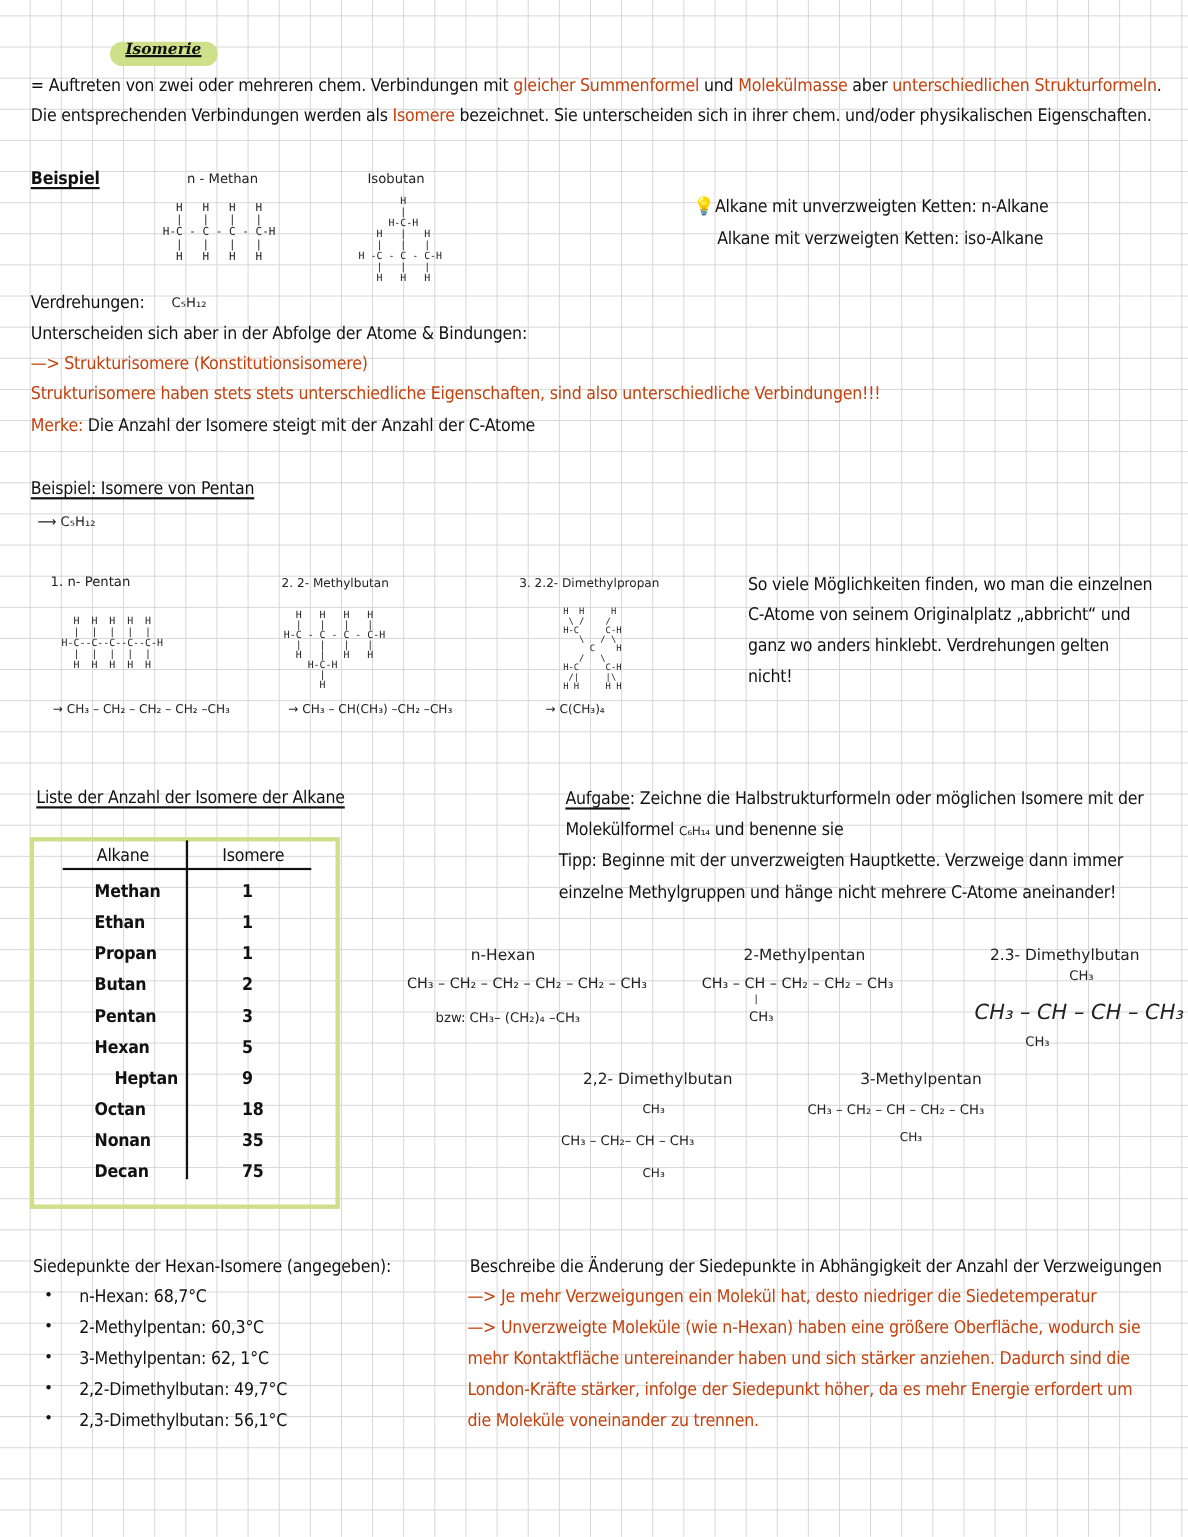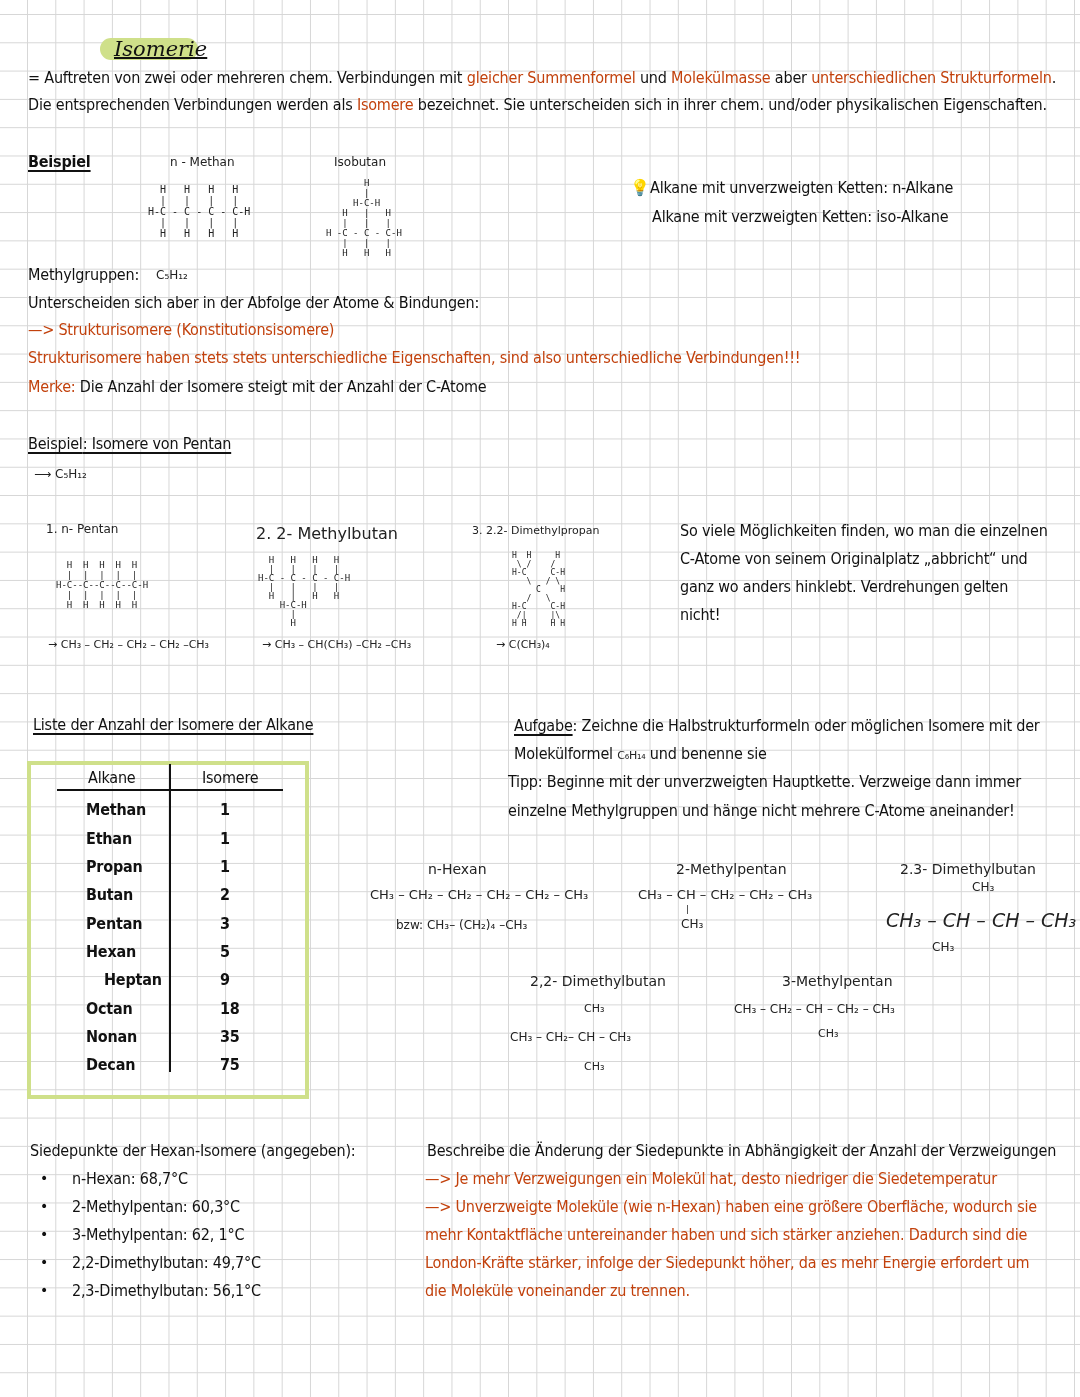--- a/index.html
+++ b/index.html
@@ -22,21 +22,21 @@
   .blue { color: #1f4f9a; }
   .thin { font-family: "DejaVu Sans", sans-serif; font-weight: normal; font-size: 12px; color: #222; white-space: nowrap; }
   .u { text-decoration: underline; text-decoration-thickness: 2px; text-underline-offset: 3px; }
 
   .title-pill {
     left: 100px; top: 38px; height: 22px; width: 98px;
     background: #cfe08a; border-radius: 11px;
   }
   .title {
     left: 114px; top: 37px; font-family: "DejaVu Serif", serif; font-style: italic;
-    font-size: 21px; text-decoration: underline; text-decoration-thickness: 2px;
+    font-size: 14px; text-decoration: underline; text-decoration-thickness: 2px; font-weight: bold;
   }
 
   .struct { font-family: "DejaVu Sans Mono", monospace; font-size: 10px; line-height: 11px; white-space: pre; color: #222; }
 
   .table-box {
     left: 27px; top: 761px; width: 282px; height: 338px;
     border: 4px solid #cfe08a;
   }
   .tbl-head-line { left: 57px; top: 789px; width: 226px; height: 2px; background: #111; }
   .tbl-vline { left: 169px; top: 764px; width: 2px; height: 308px; background: #111; }
@@ -71,21 +71,21 @@
    H   |   H
    |   |   |
 H -C - C - C-H
    |   |   |
    H   H   H</div>
 
 <div class="abs bulb" style="left:630px; top:178px; color:#e8d98a;">💡</div>
 <div class="abs hand" style="left:650px; top:178px;">Alkane mit unverzweigten Ketten: n-Alkane</div>
 <div class="abs hand" style="left:652px; top:207px;">Alkane mit verzweigten Ketten: iso-Alkane</div>
 
-<div class="abs hand" style="left:28px; top:265px;">Methylgruppen:</div>
+<div class="abs hand" style="left:28px; top:265px;">Verdrehungen:</div>
 <div class="abs thin" style="left:156px; top:268px;">C₅H₁₂</div>
 <div class="abs hand" style="left:28px; top:293px;">Unterscheiden sich aber in der Abfolge der Atome &amp; Bindungen:</div>
 <div class="abs hand red" style="left:28px; top:320px;">—&gt; Strukturisomere (Konstitutionsisomere)</div>
 <div class="abs hand red" style="left:28px; top:348px;">Strukturisomere haben stets stets unterschiedliche Eigenschaften, sind also unterschiedliche Verbindungen!!!</div>
 <div class="abs hand" style="left:28px; top:377px;">
   <span class="red">Merke:</span><span> Die Anzahl der Isomere steigt mit der Anzahl der C-Atome</span>
 </div>
 
 <div class="abs hand" style="left:28px; top:434px;">
   <span class="u">Beispiel</span><span class="u">: Isomere von Pentan</span>
@@ -93,21 +93,21 @@
 <div class="abs thin" style="left:34px; top:467px;">⟶ C₅H₁₂</div>
 
 <div class="abs thin" style="left:46px; top:522px;">1. n- Pentan</div>
 <div class="abs struct" style="left:56px; top:560px; font-size:9px; line-height:10px;">  H  H  H  H  H
   |  |  |  |  |
 H-C--C--C--C--C-H
   |  |  |  |  |
   H  H  H  H  H</div>
 <div class="abs thin" style="left:48px; top:638px; font-size:11px;">→ CH₃ – CH₂ – CH₂ – CH₂ –CH₃</div>
 
-<div class="abs thin" style="left:256px; top:524px; font-size:16px;">2. 2- Methylbutan</div>
+<div class="abs thin" style="left:256px; top:524px; font-size:11px;">2. 2- Methylbutan</div>
 <div class="abs struct" style="left:258px; top:556px; font-size:9px; line-height:9px;">  H   H   H   H
   |   |   |   |
 H-C - C - C - C-H
   |   |   |   |
   H   |   H   H
     H-C-H
       |
       H</div>
 <div class="abs thin" style="left:262px; top:638px; font-size:11px;">→ CH₃ – CH(CH₃) –CH₂ –CH₃</div>
 

